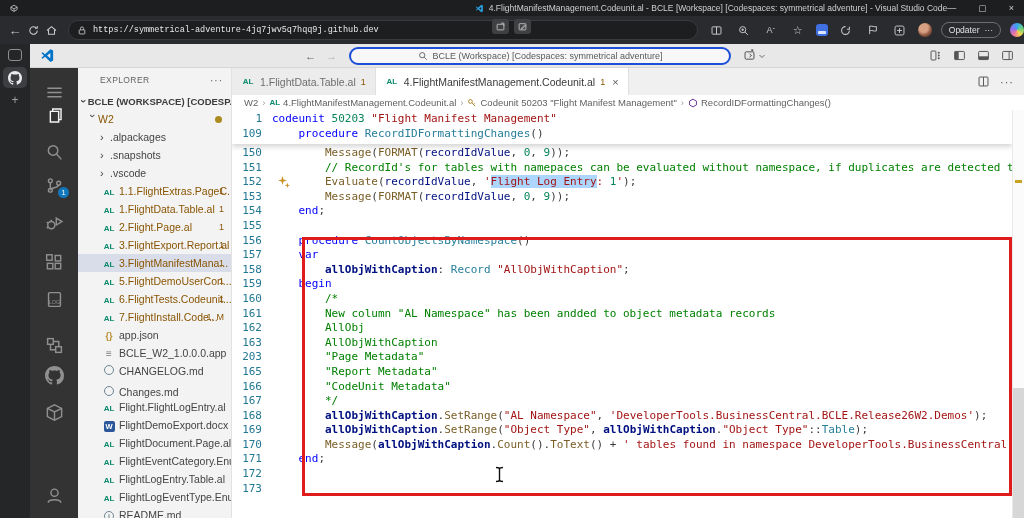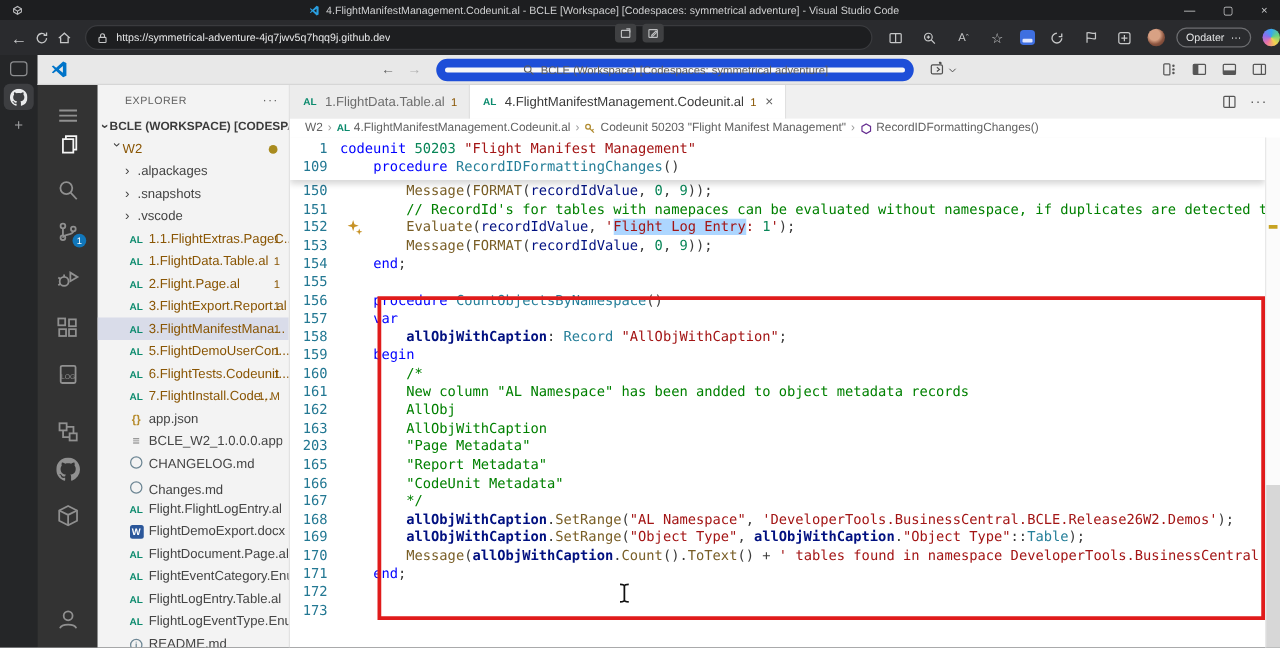--- a/index.html
+++ b/index.html
@@ -4,34 +4,34 @@
 <style>
   * { box-sizing: border-box; margin: 0; padding: 0; }
   html,body { width:1024px; height:518px; overflow:hidden; }
   body { position:relative; background:#1d1e20; font-family:"Liberation Sans",sans-serif; }
   svg { display:block; }
 
   
   .win-titlebar { position:absolute; left:0; top:0; width:1024px; height:16px;
     background:#1d1e20; display:flex; align-items:center; color:#c9cacb; }
   .win-app-icon { margin-left:9px; }
-  .win-title-wrap { flex:1; display:flex; justify-content:center; align-items:center; gap:5px; }
+  .win-title-wrap { flex:1; display:flex; justify-content:flex-end; align-items:center; gap:5px; }
   .win-title { font-size:8.5px; color:#cfd0d1; white-space:nowrap; }
   .win-controls { display:flex; align-items:center; gap:22px; margin-right:10px; font-size:9px; color:#cfd0d1; }
   .win-controls span { cursor:default; }
 
   
   .toolbar { position:absolute; left:0; top:16px; width:1024px; height:28px;
     background:#2a2b2e; display:flex; align-items:center; color:#c6c7c8; }
   .tb-icon { width:18px; height:18px; display:flex; align-items:center; justify-content:center;
     color:#c6c7c8; flex:0 0 auto; }
   .tb-back { margin-left:6px; font-size:13px; }
   .addr-pill { height:20px; width:695px; margin-left:8px; background:#1d1e20; border:1px solid #3a3b3e;
     border-radius:10px; display:flex; align-items:center; padding:0 8px; gap:6px; }
-  .addr-url { font-size:8.5px; color:#e6e7e8; white-space:nowrap; overflow:hidden; }
+  .addr-url { font-size:8.5px; color:#e6e7e8; white-space:nowrap; overflow:hidden;font-family:Liberation Mono, monospace; }
   .tb-right { display:flex; align-items:center; gap:9px; margin-left:10px; }
   .star { font-size:11px; }
   .read-aloud { font-size:9px; letter-spacing:0; }
   .collections-chip { width:12px; height:12px; border-radius:3px; background:#3f6fe0; position:relative; }
   .collections-chip::after { content:""; position:absolute; left:2px; bottom:2px; right:2px; height:3px; background:#dfe6ff; border-radius:1px; }
   .avatar { width:14px; height:14px; border-radius:50%;
     background:radial-gradient(circle at 40% 35%, #d8a184 0 35%, #8c5540 60%, #5d352a 100%); }
   .update-pill { height:16px; border:1px solid #6d6e71; border-radius:9px; display:flex; align-items:center;
     gap:5px; padding:0 7px; font-size:8.5px; color:#e3e4e5; }
   .copilot-orb { width:14px; height:14px; border-radius:50%;
@@ -49,21 +49,21 @@
   .strip-active { width:24px; height:21px; background:#3d3e41; border-radius:5px; margin-top:6px;
     display:flex; align-items:center; justify-content:center; }
   .strip-plus { margin-top:5px; font-size:12px; color:#9fa0a2; }
 
   
   .vs-titlebar { position:absolute; left:30px; top:44px; width:994px; height:24px; background:#e8e8e8;
     border-bottom:1px solid #d6d6d6; display:flex; align-items:center; }
   .vs-logo { margin-left:10px; }
   .nav-arrows { display:flex; gap:10px; margin-left:250px; color:#5f5f5f; font-size:11px; }
   .nav-fwd { color:#b0b0b0; }
-  .cmd-center { margin-left:12px; width:382px; height:18px; background:#f7f7f7; border:7px solid #1d4ed8;
+  .cmd-center { margin-left:12px; width:382px; height:18px; background:#f7f7f7; border:2px solid #1d4ed8;
     border-radius:9px; display:flex; align-items:center; justify-content:center; gap:5px;
     font-size:9px; color:#5a5a5a; }
   .remote-btn { display:flex; align-items:center; margin-left:12px; color:#4f4f4f; gap:2px; }
   .layout-icons { margin-left:auto; margin-right:10px; display:flex; gap:11px; align-items:center; color:#555; }
 
   
   .activity-bar { position:absolute; left:30px; top:68px; width:48px; height:450px; background:#333333; }
   .ab-item { position:absolute; left:0; width:48px; height:28px; display:flex; align-items:center;
     justify-content:center; color:#909090; }
   .ab-item.active { color:#f5f5f5; }

